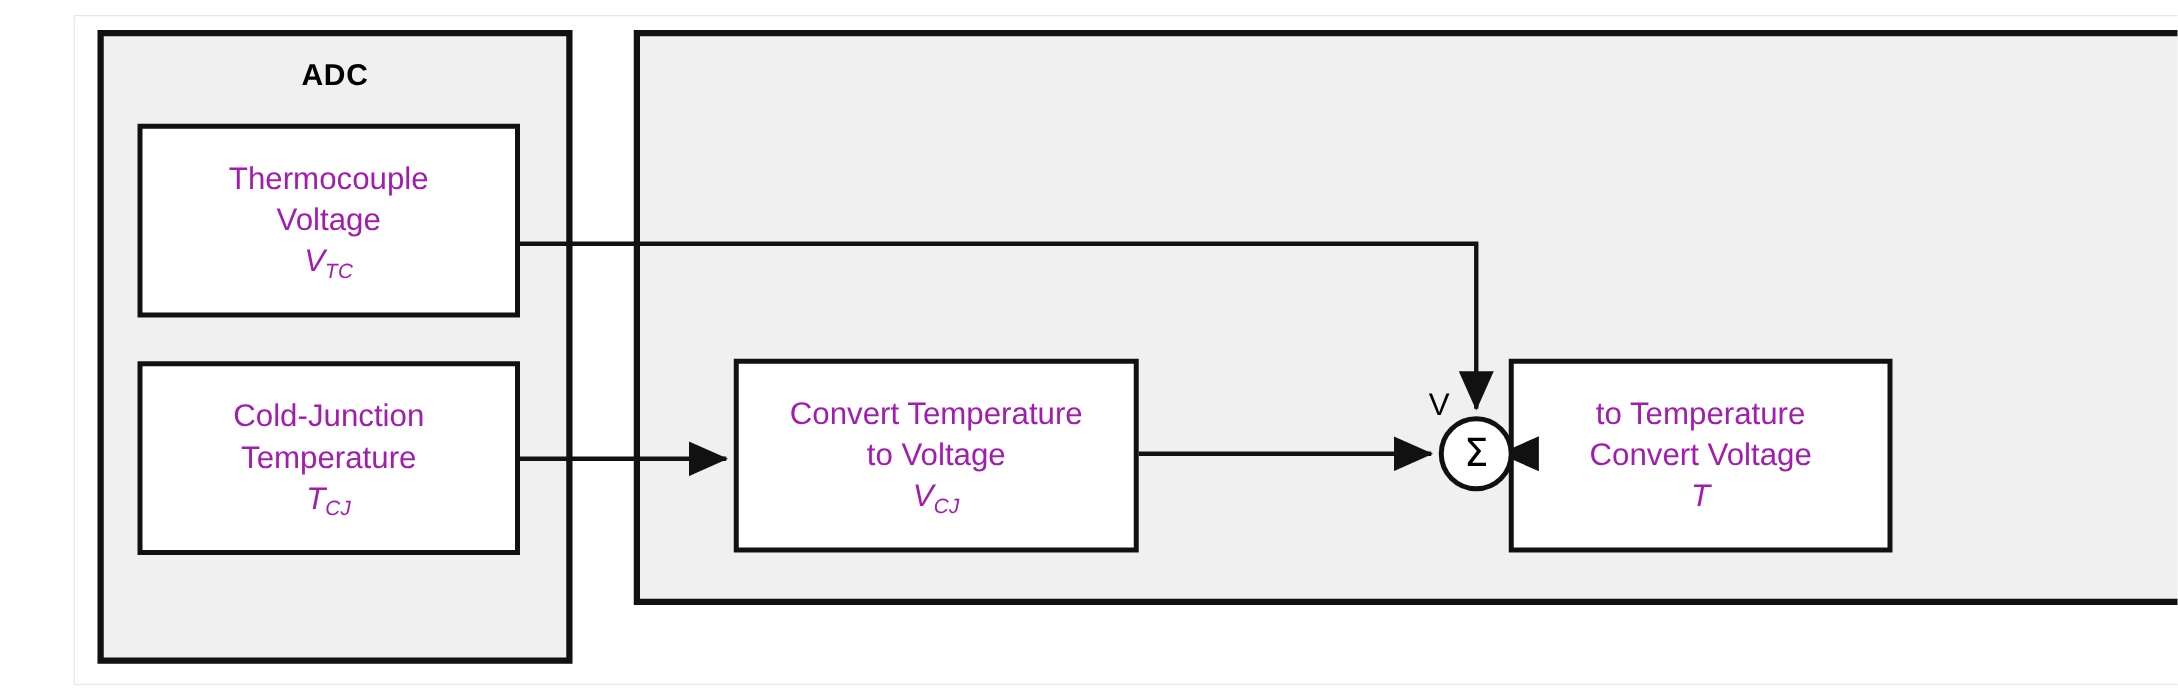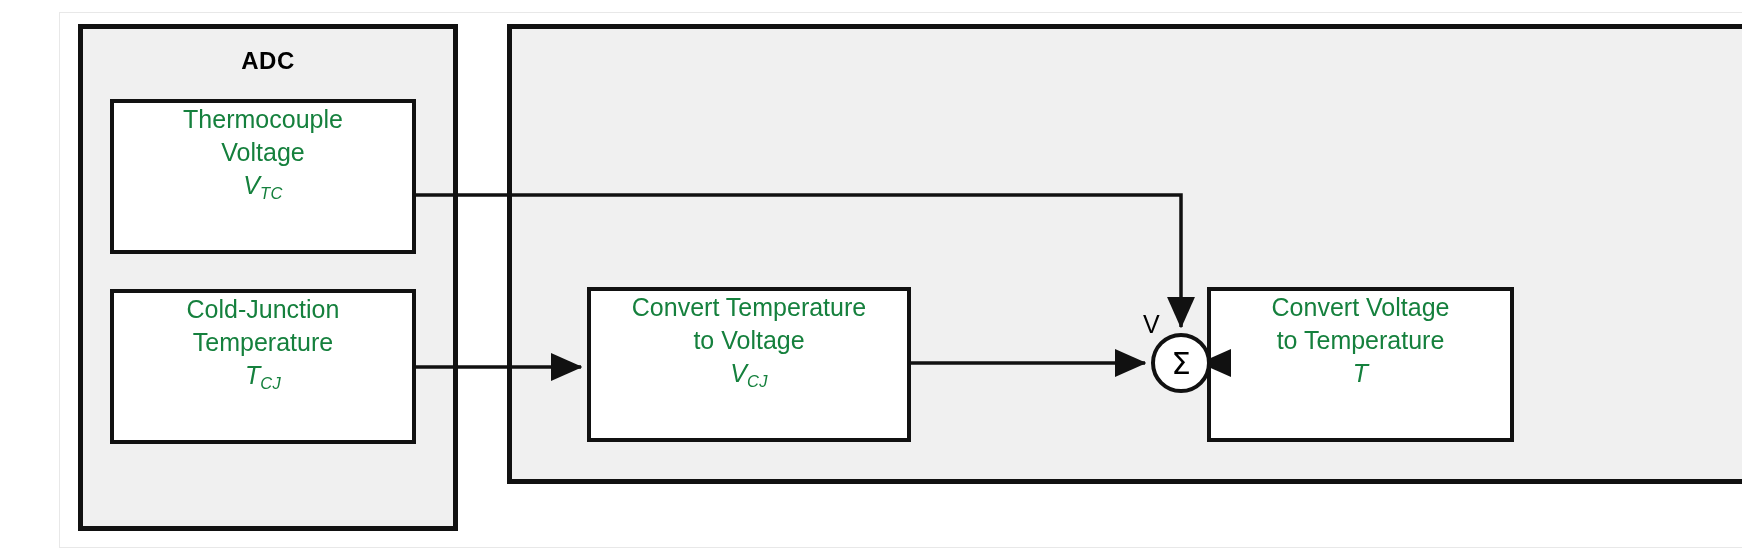--- a/index.html
+++ b/index.html
@@ -45,21 +45,22 @@
     letter-spacing: 0.5px;
   }
   .block {
     position: absolute;
     background: #ffffff;
     border: 4px solid #111111;
     box-sizing: border-box;
     display: flex;
     flex-direction: column;
     align-items: center;
-    color: #15803d;
+    justify-content: center;
+    color: #a21caf;
     font-size: 25px;
     line-height: 1.32;
     text-align: center;
   }
   .block .ln { display: block; white-space: nowrap; }
   .sym { white-space: nowrap; font-style: italic; }
   .sym sub {
     font-size: 0.66em;
     vertical-align: baseline;
     position: relative;
@@ -120,22 +121,22 @@
     <span class="ln sym"><span>T</span><sub>CJ</sub></span>
   </div>
 
   <div class="block" style="left:543px; top:287px; width:324px; height:155px;">
     <span class="ln">Convert Temperature</span>
     <span class="ln">to Voltage</span>
     <span class="ln sym"><span>V</span><sub>CJ</sub></span>
   </div>
 
   <div class="block" style="left:1163px; top:287px; width:307px; height:155px;">
+    <span class="ln">to Temperature</span>
     <span class="ln">Convert Voltage</span>
-    <span class="ln">to Temperature</span>
     <span class="ln sym"><span>T</span><sub></sub></span>
   </div>
 
   <svg class="wire-layer" viewBox="0 0 1742 560" width="1742" height="560">
     <defs>
       <marker id="arrowhead" markerWidth="9" markerHeight="8" refX="8.6" refY="4" orient="auto" markerUnits="strokeWidth">
         <path d="M0,0 L9,4 L0,8 z" fill="#111111"></path>
       </marker>
     </defs>
 

